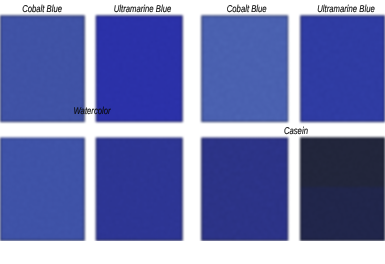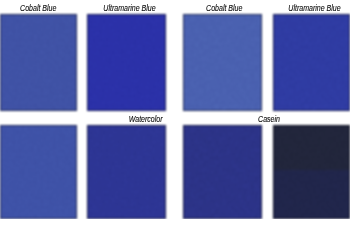--- a/index.html
+++ b/index.html
@@ -54,21 +54,21 @@
       </div>
     </div>
   <div class="swatch" id="s03" style="left:273px;top:14px;width:77px;height:97px;">
       <div class="fill" style="background-color: rgb(45, 57, 159);">
         <svg class="grain">
           <rect width="100%" height="100%" filter="url(#grainG)"></rect>
         </svg>
       </div>
     </div>
 
-  <div class="lbl" style="left:1px;top:114px;width:166px;text-align:right;"><span>Watercolor</span></div>
+  <div class="lbl" style="left:1px;top:96px;width:166px;"><span>Watercolor</span></div>
   <div class="lbl" style="left:186px;top:114px;width:167px;"><span>Casein</span></div>
 
   <div class="swatch" id="s10" style="left:0;top:125px;width:77px;height:94px;">
       <div class="fill" style="background-color: rgb(60, 79, 164);">
         <svg class="grain">
           <rect width="100%" height="100%" filter="url(#grainF)"></rect>
         </svg>
       </div>
     </div>
   <div class="swatch" id="s11" style="left:87px;top:125px;width:79px;height:94px;">

